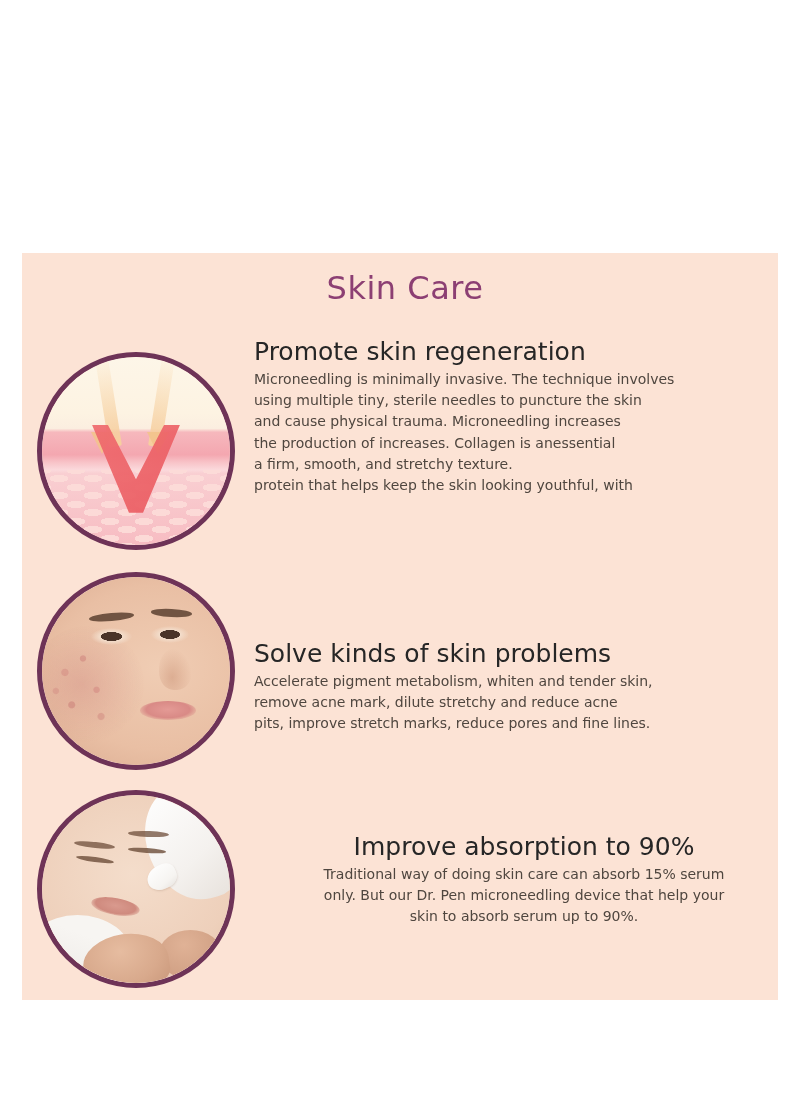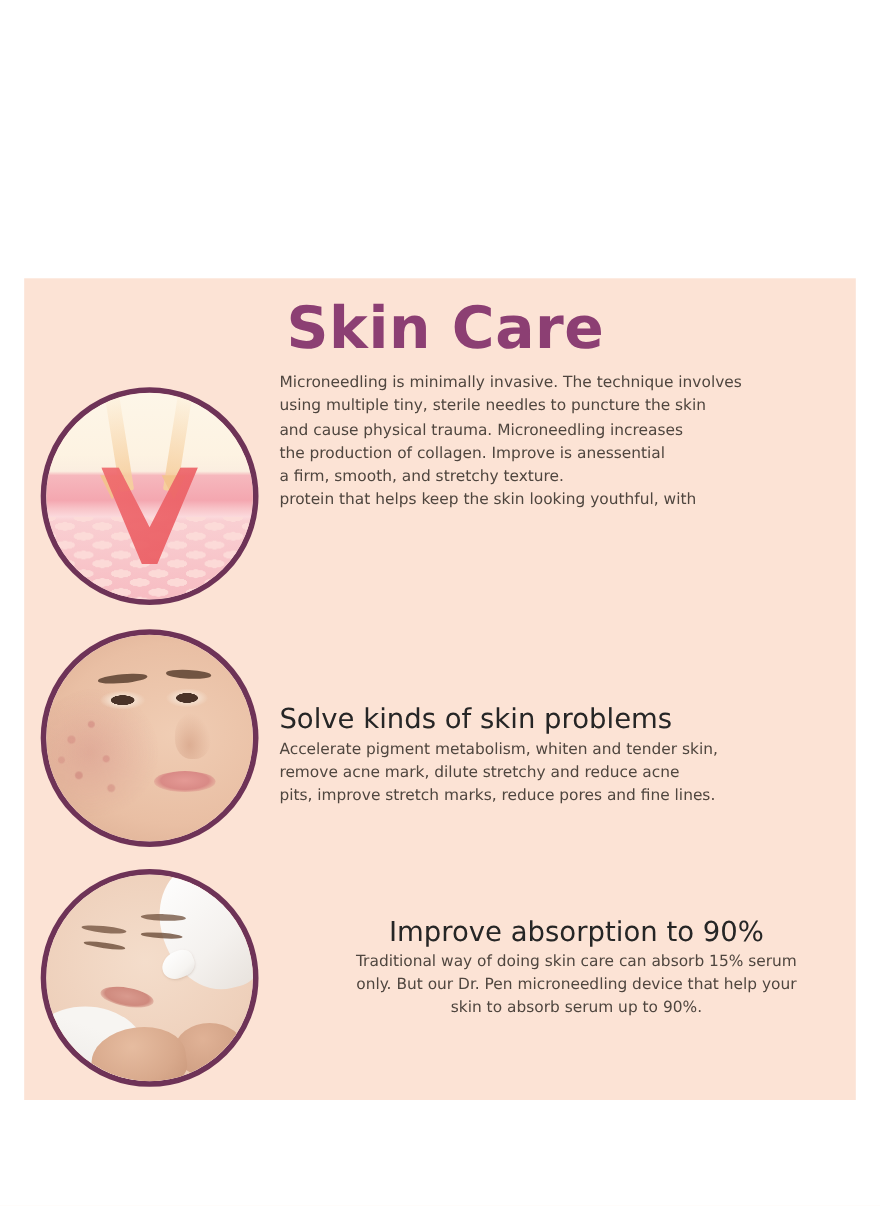--- a/index.html
+++ b/index.html
@@ -32,22 +32,22 @@
   }
 
   
   #title {
     position: absolute;
     left: 250px;
     top: 272px;
     width: 310px;
     text-align: center;
     font-family: "DejaVu Sans", sans-serif;
-    font-weight: 700;
-    font-size: 53px;
+    font-weight: 400;
+    font-size: 32px;
     letter-spacing: 0.5px;
     color: #8c3f73;
     line-height: 1;
   }
 
   
   .circle {
     position: absolute;
     width: 198px;
     height: 198px;
@@ -303,25 +303,26 @@
       <div class="skin-cells"></div>
       <div class="needle-shaft left"></div>
       <div class="needle-shaft right"></div>
       <div class="needle-tip left"></div>
       <div class="needle-tip right"></div>
       <div class="needle-v"></div>
     </div>
   </div>
 
   <div class="block" id="block-1">
+    <h2 class="block-heading">Promote skin regeneration</h2>
     <p class="block-body">
       <span>Microneedling is minimally invasive. The technique involves</span>
       <span>using multiple tiny, sterile needles to puncture the skin</span>
       <span>and cause physical trauma. Microneedling increases</span>
-      <span>the production of collagen. Improve is anessential</span>
+      <span>the production of increases. Collagen is anessential</span>
       <span>a firm, smooth, and stretchy texture.</span>
       <span>protein that helps keep the skin looking youthful, with</span>
     </p>
   </div>
 
   <div class="circle" id="circle-2">
     <div class="circle-inner photo" id="photo-acne">
       <div class="ph-bg"></div>
       <div class="ph-cheek"></div>
       <div class="ph-brow-l"></div>

